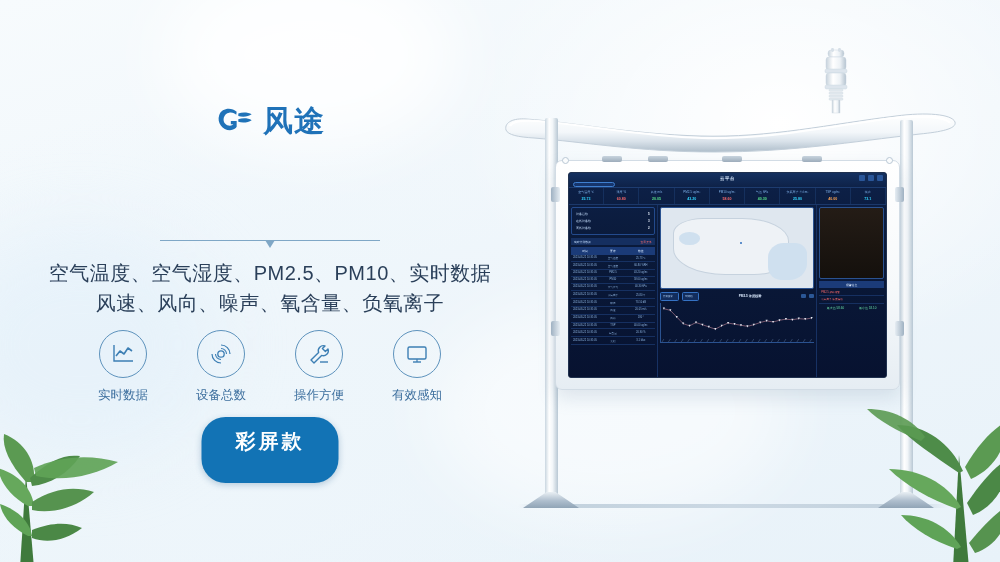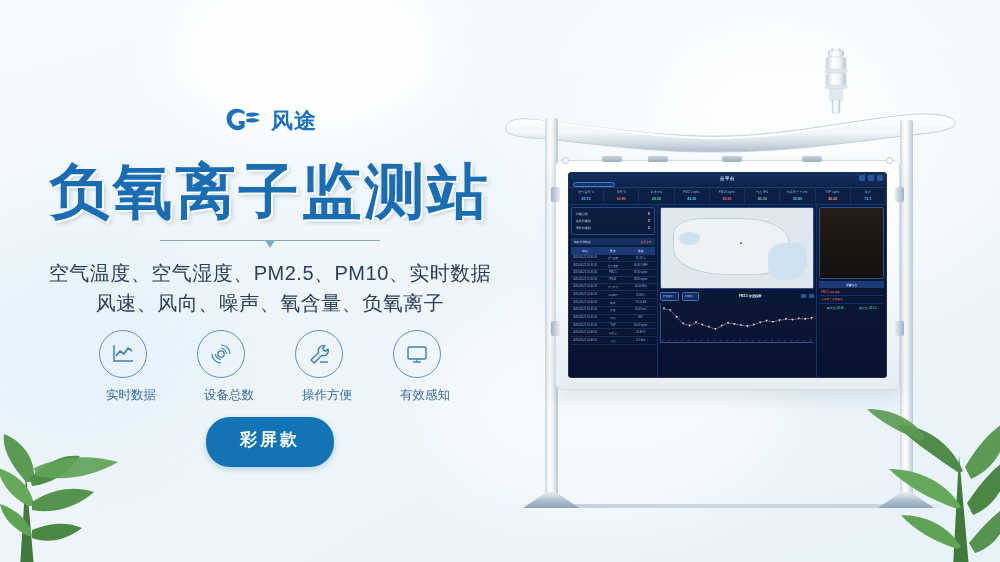--- a/index.html
+++ b/index.html
@@ -18,43 +18,43 @@
   
   .blotch { position:absolute; border-radius:50%; filter:blur(34px); }
   .b1 { left:160px; top:-40px; width:300px; height:190px; background:rgba(255,255,255,.85); }
   .b2 { left:430px; top:300px; width:360px; height:220px; background:rgba(255,255,255,.55); }
   .b3 { left:-60px; top:230px; width:280px; height:230px; background:rgba(226,240,250,.6); }
 
   
   .left { position:absolute; left:0; top:0; width:540px; height:562px; }
   .logo-row { position:absolute; left:0; right:0; top:104px; display:flex; justify-content:center; align-items:center; gap:8px; }
   .logo-mark { width:40px; height:34px; }
-  .logo-text { font-size:22px; font-weight:bold; color:#1f72b8; letter-spacing:1px; line-height:1; }
+  .logo-text { font-size:30px; font-weight:bold; color:#1f72b8; letter-spacing:1px; line-height:1; }
 
   .title { position:absolute; left:0; right:0; top:160px; text-align:center;
     font-size:60px; font-weight:bold; color:#1a6cb3; letter-spacing:3px; line-height:1.08;
     text-shadow: 2px 2px 0 #ffffff, 3px 3px 4px rgba(120,150,175,.45);
   }
   .divider { position:absolute; left:50%; transform:translateX(-50%); top:240px; width:220px; height:12px; }
   .divider .ln { position:absolute; left:0; top:0; width:100%; height:1px; background:#7fa7c6; }
   .divider .tri { position:absolute; left:50%; margin-left:-5px; top:0; width:0; height:0;
     border-left:5px solid transparent; border-right:5px solid transparent; border-top:8px solid #7fa7c6; }
 
   .sub { position:absolute; left:0; right:0; top:258px; text-align:center;
     font-size:20px; color:#2a3f59; line-height:1.5; letter-spacing:.5px; }
 
   .features { position:absolute; left:0; right:0; top:330px; display:flex; justify-content:center; gap:32px; }
-  .feature { width:66px; text-align:right; }
+  .feature { width:66px; text-align:center; }
   .fcircle { width:48px; height:48px; margin:0 auto; border:1px solid #5e93bd; border-radius:50%;
     display:flex; align-items:center; justify-content:center; }
   .flabel { margin-top:9px; font-size:12.5px; color:#3d6f9e; white-space:nowrap; }
 
   .cta { position:absolute; left:50%; transform:translateX(-50%); top:417px;
-    background:#1273b5; color:#fff; font-size:17px; font-weight:bold; letter-spacing:3px;
-    padding:11px 34px 16px; border-radius:24px; border:none; cursor:pointer;
+    background:#1273b5; color:#fff; font-size:20px; font-weight:bold; letter-spacing:3px;
+    padding:11px 34px 28px; border-radius:24px; border:none; cursor:pointer;
     box-shadow:0 2px 6px rgba(20,80,130,.25); }
 
   
   .station { position:absolute; left:500px; top:0; width:500px; height:562px; }
 
   .ground { position:absolute; left:18px; top:504px; width:430px; height:4px;
     background:linear-gradient(90deg, rgba(180,198,214,0) 0%, #c3d2de 10%, #cbd8e3 50%, #c3d2de 90%, rgba(180,198,214,0) 100%);
     border-radius:2px; }
 
   
@@ -166,21 +166,20 @@
 
     <div class="logo-row">
       <svg class="logo-mark" viewBox="0 0 48 40">
         <path d="M26 9 C20 3, 8 4, 5 13 C2 22, 9 31, 18 31 C22 31, 25 29, 26 27 L26 20 L19 20 L19 24 L22 24 C20.5 26, 15 26.5, 12 23 C8.5 19, 10.5 11, 17 10 C21 9.4, 24 11, 25.5 12.5 Z" fill="#1f72b8"></path>
         <path d="M28 11 C33 9, 40 9.5, 44 12 C40 15, 33 15.5, 28 14 Z" fill="#1f72b8"></path>
         <path d="M28 18 C33 16, 40 16.5, 44 19 C40 22, 33 22.5, 28 21 Z" fill="#1f72b8"></path>
       </svg>
       <div class="logo-text">风途</div>
     </div>
 
-    <div class="title">负氧离子监测站</div>
 
     <div class="divider">
       <div class="ln"></div>
         <div class="tri"></div>
     </div>
 
     <div class="sub">
       <div>空气温度、空气湿度、PM2.5、PM10、实时数据</div>
       <div>风速、风向、噪声、氧含量、负氧离子</div>
     </div>

